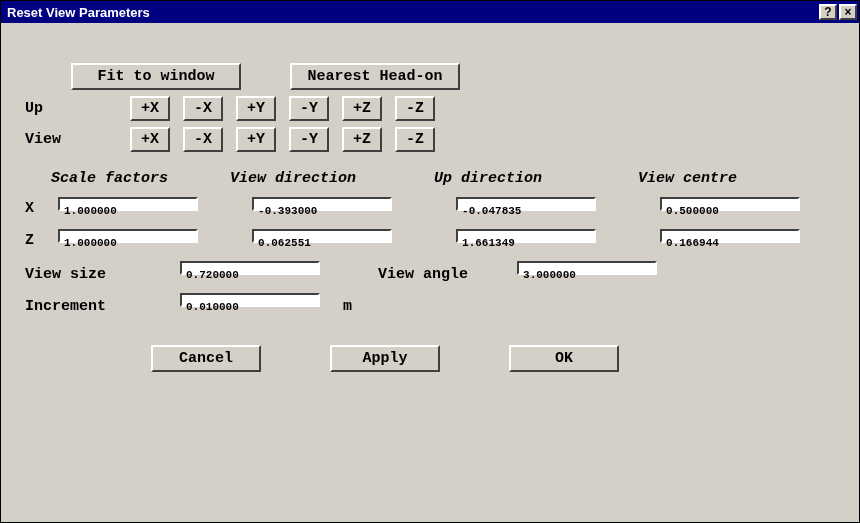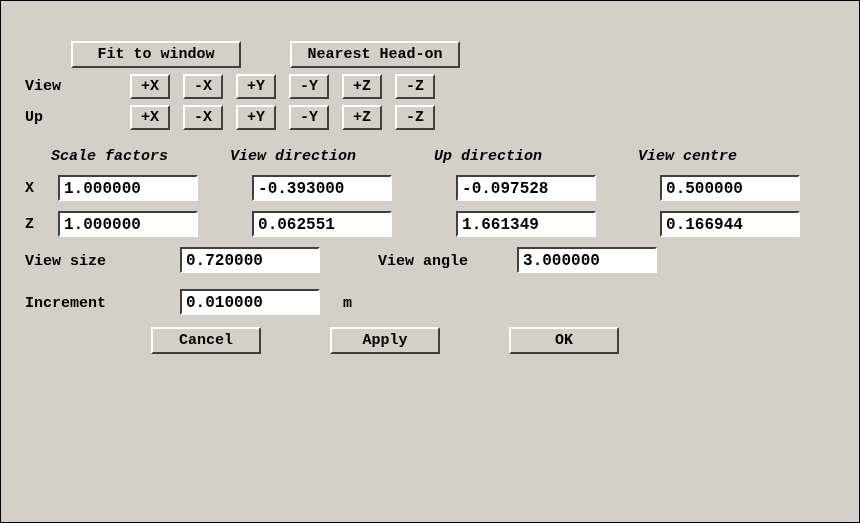--- a/index.html
+++ b/index.html
@@ -72,23 +72,23 @@
     min-width: 40px;
   }
   .input {
     background: #fff;
     border-top: 2px solid #404040;
     border-left: 2px solid #404040;
     border-right: 2px solid #fff;
     border-bottom: 2px solid #fff;
     padding: 2px 4px;
     font-family: "Courier New", monospace;
-    font-size: 16px;
-    font-weight: bold;
-    height: 26px;
+    font-size: 11px;
+    font-weight: bold;
+    height: 14px;
     line-height: 20px;
     display: inline-block;
   }
   .top-row { margin: 20px 0 3px 50px; }
   .top-row .btn { margin-right: 40px; min-width: 170px; }
   .axis-row { margin: 6px 0; }
   .axis-label { display: inline-block; width: 100px; padding-left: 4px;}
   .axis-row .btn-small { margin-right: 4px; }
   .hdr-row { margin-top: 18px; margin-bottom: 10px; font-style: italic; }
   .hdr { display: inline-block; text-align: left; }
@@ -97,76 +97,81 @@
   .cell { display: inline-block; vertical-align: middle; }
   .c1 { width: 185px; }
   .c2 { width: 195px; }
   .c3 { width: 195px; }
   .c4 { width: 170px; }
   .c1 .input, .c2 .input, .c3 .input, .c4 .input { width: 140px; }
   .h1 { width: 200px; padding-left: 30px;}
   .h2 { width: 195px; }
   .h3 { width: 195px; }
   .h4 { width: 170px; }
-  .vs-row { margin-top: 6px; margin-bottom: 16px; }
+  .vs-row { margin-top: 6px; margin-bottom: 10px; }
   .vs-label { display: inline-block; width: 150px; padding-left: 4px;}
   .vs-row .input { width: 140px; }
   .vs-gap { display:inline-block; width: 40px;}
   .va-label { display: inline-block; width: 130px; }
   .inc-row { }
   .inc-label { display:inline-block; width:150px; padding-left:4px;}
   .inc-row .input { width: 140px; }
   .inc-unit { display:inline-block; margin-left: 14px;}
-  .action-row { text-align: left; padding-left: 130px; margin-top: 12px;}
+  .action-row { text-align: left; padding-left: 130px; margin-top: 30px;}
   .action-row .btn { min-width: 110px; margin-right: 60px; }
 </style>
 </head>
 <body>
 
 <div class="window">
+  <div class="titlebar">
+    <span class="title">Reset View Parameters</span>
+    <span class="ctrl">?</span>
+    <span class="ctrl">×</span>
+  </div>
 
   <div class="content">
 
     <div class="top-row">
       <span class="btn">Fit to window</span>
       <span class="btn">Nearest Head-on</span>
+    </div>
+
+    <div class="axis-row">
+      <span class="axis-label">Up</span>
+      <span class="btn btn-small">+X</span>
+      <span class="btn btn-small">-X</span>
+      <span class="btn btn-small">+Y</span>
+      <span class="btn btn-small">-Y</span>
+      <span class="btn btn-small">+Z</span>
+      <span class="btn btn-small">-Z</span>
     </div>
 
     <div class="axis-row">
       <span class="axis-label">View</span>
       <span class="btn btn-small">+X</span>
       <span class="btn btn-small">-X</span>
       <span class="btn btn-small">+Y</span>
       <span class="btn btn-small">-Y</span>
       <span class="btn btn-small">+Z</span>
       <span class="btn btn-small">-Z</span>
     </div>
 
-    <div class="axis-row">
-      <span class="axis-label">Up</span>
-      <span class="btn btn-small">+X</span>
-      <span class="btn btn-small">-X</span>
-      <span class="btn btn-small">+Y</span>
-      <span class="btn btn-small">-Y</span>
-      <span class="btn btn-small">+Z</span>
-      <span class="btn btn-small">-Z</span>
-    </div>
-
     <div class="hdr-row">
       <span class="hdr h1">Scale factors</span>
       <span class="hdr h2">View direction</span>
       <span class="hdr h3">Up direction</span>
       <span class="hdr h4">View centre</span>
     </div>
 
     <div class="grid-row">
       <span class="gl">X</span>
       <span class="cell c1"><span class="input">1.000000</span></span>
       <span class="cell c2"><span class="input">-0.393000</span></span>
-      <span class="cell c3"><span class="input">-0.097528</span></span>
+      <span class="cell c3"><span class="input">-0.047835</span></span>
       <span class="cell c4"><span class="input">0.500000</span></span>
     </div>
 
 
     <div class="grid-row">
       <span class="gl">Z</span>
       <span class="cell c1"><span class="input">1.000000</span></span>
       <span class="cell c2"><span class="input">0.062551</span></span>
       <span class="cell c3"><span class="input">1.661349</span></span>
       <span class="cell c4"><span class="input">0.166944</span></span>

